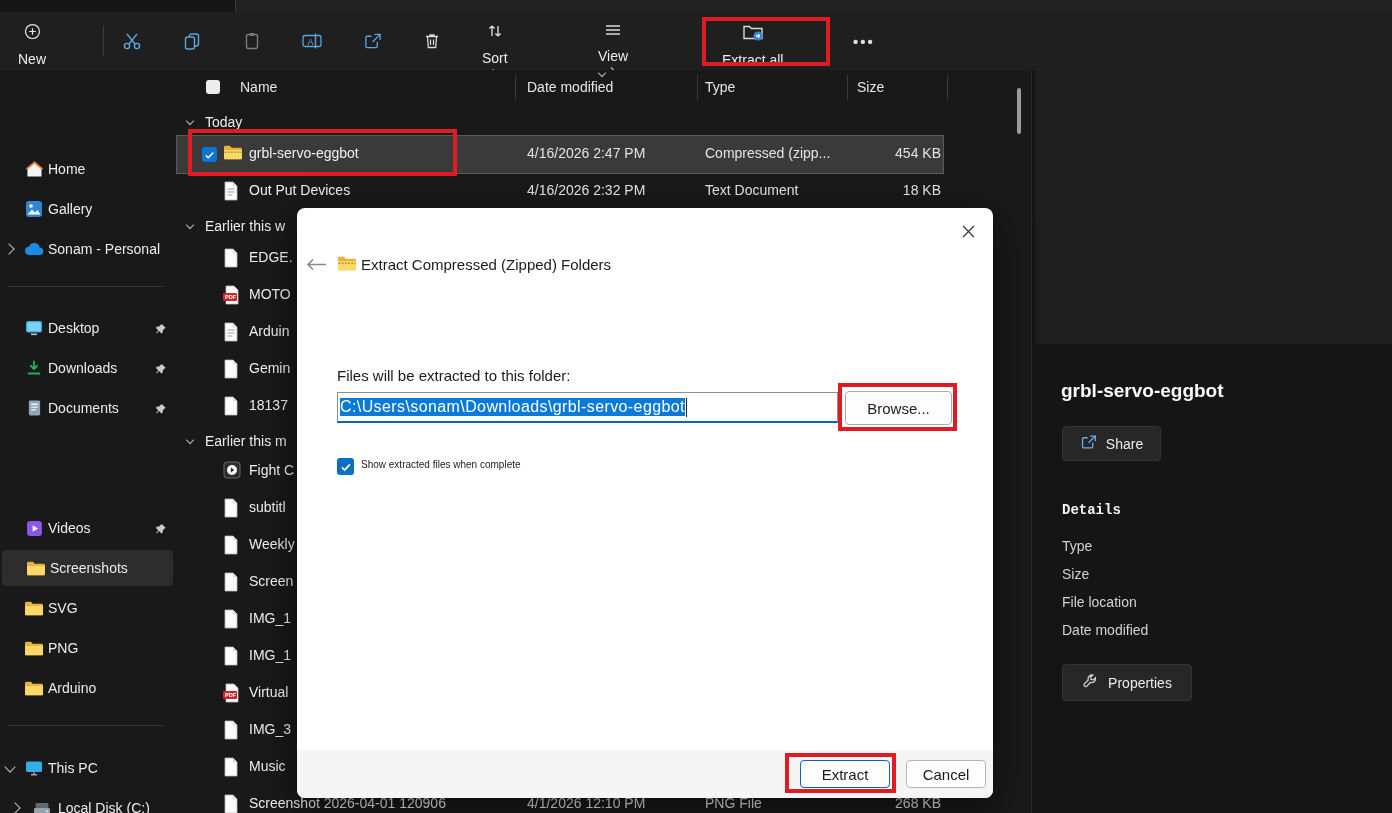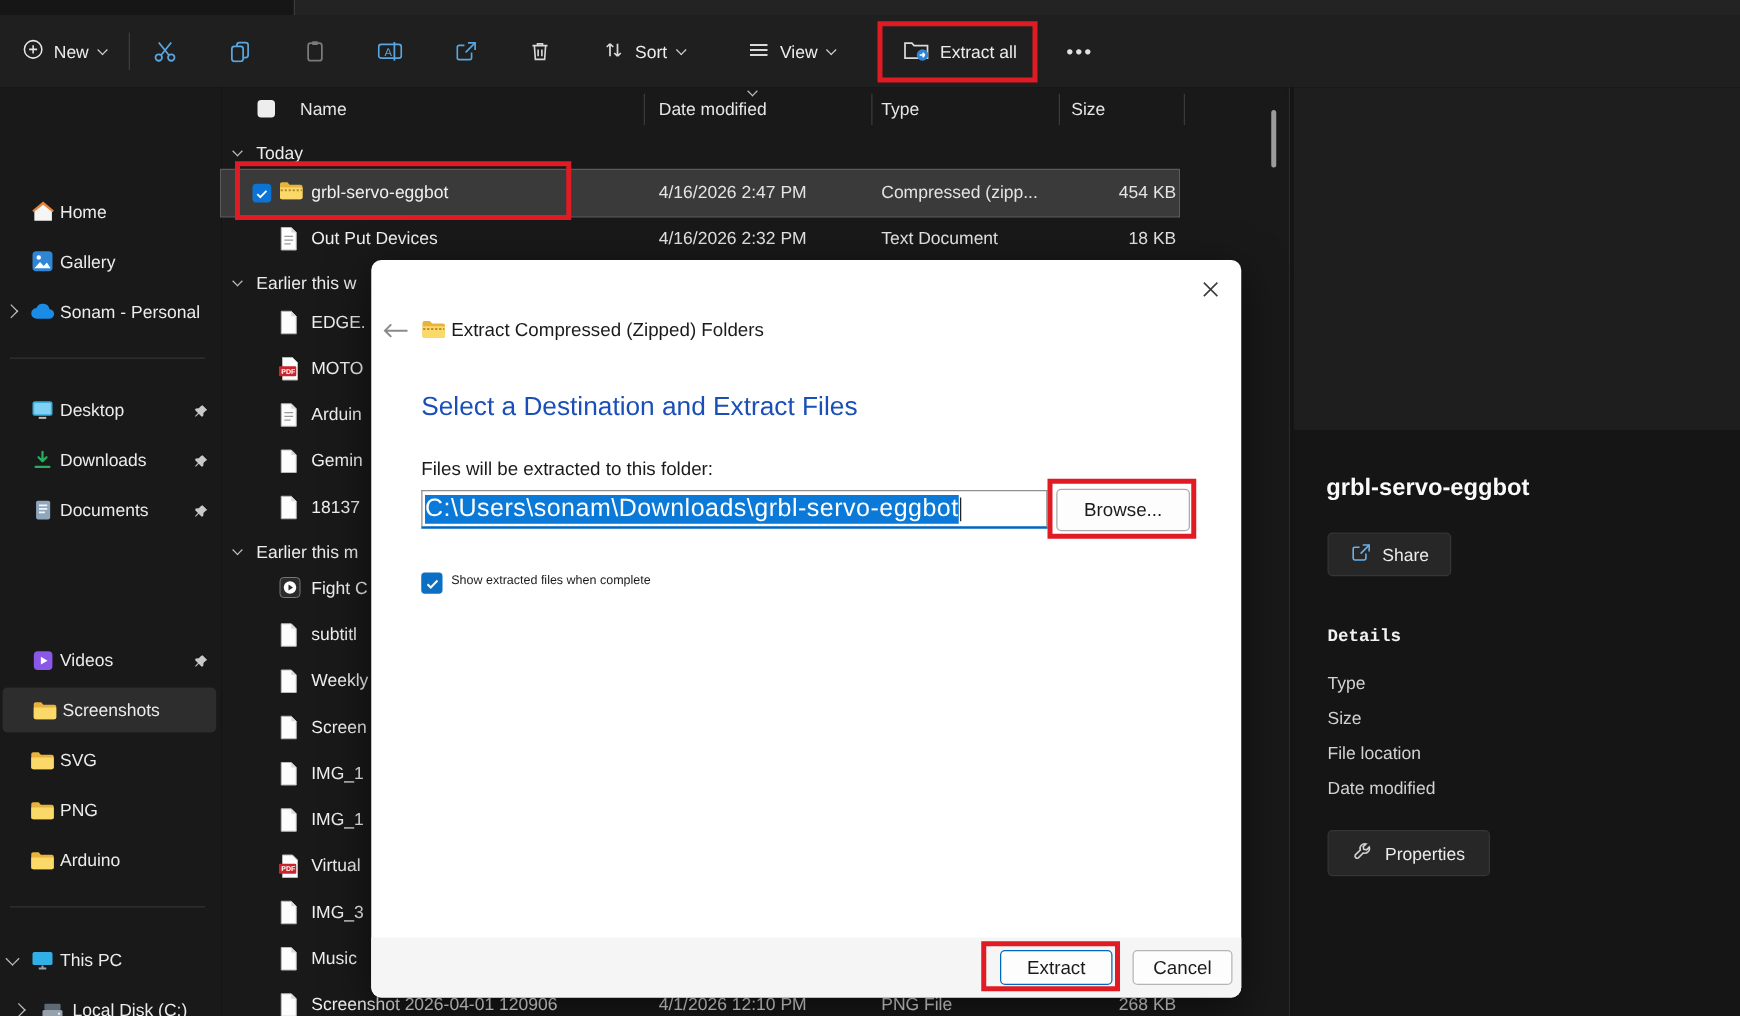--- a/index.html
+++ b/index.html
@@ -4,21 +4,21 @@
 <style>
   html,body{margin:0;padding:0;background:#000;}
   #app{position:relative;width:1392px;height:813px;overflow:hidden;background:#191919;
        font-family:"Liberation Sans",sans-serif;color:#e8e8e8;font-size:14px;}
   .abs{position:absolute;}
   
   #titlebar{left:0;top:0;width:1392px;height:12px;background:#232323;}
   #titlebar .tab{left:0;top:0;width:235px;height:12px;background:#161616;border-right:1px solid #3a3a3a;}
   
   #toolbar{left:0;top:12px;width:1392px;height:58px;background:#1f1f1f;border-bottom:1px solid #0f0f0f;}
-  .tbtn{display:flex;align-items:center;gap:8px;height:36px;padding:0 10px;border-radius:4px;color:#ececec;}
+  .tbtn{display:flex;align-items:center;gap:8px;height:36px;padding:0 10px;border-radius:4px;color:#ececec;flex-direction:column;}
   #new-btn{left:8px;top:11px;}
   .tsep{left:103px;top:14px;width:1px;height:30px;background:#3c3c3c;}
   .ticon{width:28px;height:28px;top:15px;display:flex;align-items:center;justify-content:center;border-radius:4px;}
   .chv{display:inline-block;width:7px;height:7px;border-right:1.4px solid #cfcfcf;border-bottom:1.4px solid #cfcfcf;}
   .chv.down{transform:rotate(45deg);margin-top:-3px;}
   .chv.sm{width:5px;height:5px;}
   .more{color:#e0e0e0;font-size:15px;letter-spacing:2px;font-weight:bold;}
   
   .redbox{border:4px solid #e01b24;background:transparent;pointer-events:none;}
   
@@ -62,21 +62,21 @@
   #dialog{left:297px;top:208px;width:696px;height:590px;background:#fff;border-radius:8px;
           box-shadow:0 10px 36px rgba(0,0,0,.55);color:#1b1b1b;z-index:40;}
   #dlg-close{left:656px;top:8px;width:30px;height:30px;display:flex;align-items:center;justify-content:center;}
   #dlg-back{left:2px;top:44px;width:34px;height:24px;display:flex;align-items:center;justify-content:center;}
   #dlg-zip{left:40px;top:47px;width:20px;height:16px;}
   #dlg-title{left:64px;top:48px;font-size:15px;color:#1b1b1b;}
   #dlg-heading{left:40px;top:106px;font-size:21px;color:#1a4fb8;}
   #dlg-label{left:40px;top:159px;font-size:15px;}
   #dlg-input{left:40px;top:184px;width:497px;height:28px;background:#fff;border:1px solid #8f8f8f;
              border-bottom:2px solid #0067c0;display:flex;align-items:center;padding-left:2px;overflow:hidden;}
-  #dlg-input .selText{background:#0b79d7;color:#fff;font-size:20px;letter-spacing:.4px;white-space:nowrap;}
+  #dlg-input .selText{background:#0b79d7;color:#fff;font-size:16px;letter-spacing:.4px;white-space:nowrap;}
   #dlg-input .caret{width:1.5px;height:19px;background:#222;margin-left:1px;}
   #dlg-browse{left:548px;top:183px;width:105px;height:32px;background:#fdfdfd;border:1px solid #ababab;border-radius:4px;
               display:flex;align-items:center;justify-content:center;font-size:15px;color:#1b1b1b;}
   #dlg-check{left:40px;top:250px;width:17px;height:17px;border-radius:3px;background:#0b6fc4;
              display:flex;align-items:center;justify-content:center;}
   #dlg-checklabel{left:64px;top:251px;font-size:10px;}
   #dlg-footer{left:0;top:542px;width:696px;height:48px;background:#f5f5f5;border-radius:0 0 8px 8px;}
   .dlgbtn{position:absolute;top:10px;height:26px;background:#fdfdfd;border-radius:4px;display:flex;
           align-items:center;justify-content:center;font-size:15px;color:#1b1b1b;}
   #btn-extract{left:503px;width:88px;border:1.5px solid #0067c0;}
@@ -522,21 +522,20 @@
         <svg width="21" height="13" viewBox="0 0 21 13" stroke="#8a8a8a" stroke-width="1.6" fill="none">
           <path d="M20 6.5H2M7 1.5l-5 5 5 5"></path>
         </svg>
       </div>
     <div id="dlg-zip" class="abs"><svg width="20" height="16" viewBox="0 0 20 16">
           <path d="M1 3.3c0-1 .7-1.6 1.6-1.6h4.3l1.8 2h8.7c.9 0 1.6.7 1.6 1.6v8.4c0 .9-.7 1.6-1.6 1.6H2.6c-.9 0-1.6-.7-1.6-1.6z" fill="#e8b33d"></path>
           <path d="M1 6h18v7.7c0 .9-.7 1.6-1.6 1.6H2.6c-.9 0-1.6-.7-1.6-1.6z" fill="#fbd968"></path>
           <path d="M1.5 8.2h17" stroke="#b98f2e" stroke-width="1.6" stroke-dasharray="1.8 1.4"></path>
         </svg></div>
     <div id="dlg-title" class="abs">Extract Compressed (Zipped) Folders</div>
-    <div id="dlg-heading" class="abs">Select a Destination and Extract Files</div>
     <div id="dlg-label" class="abs">Files will be extracted to this folder:</div>
     <div id="dlg-input" class="abs">
       <span class="selText">C:\Users\sonam\Downloads\grbl-servo-eggbot</span>
       <span class="caret"></span>
     </div>
     <div id="dlg-browse" class="abs">
         <span>Browse...</span>
       </div>
     <div id="dlg-check" class="abs">
         <svg width="12" height="10" viewBox="0 0 12 10">

